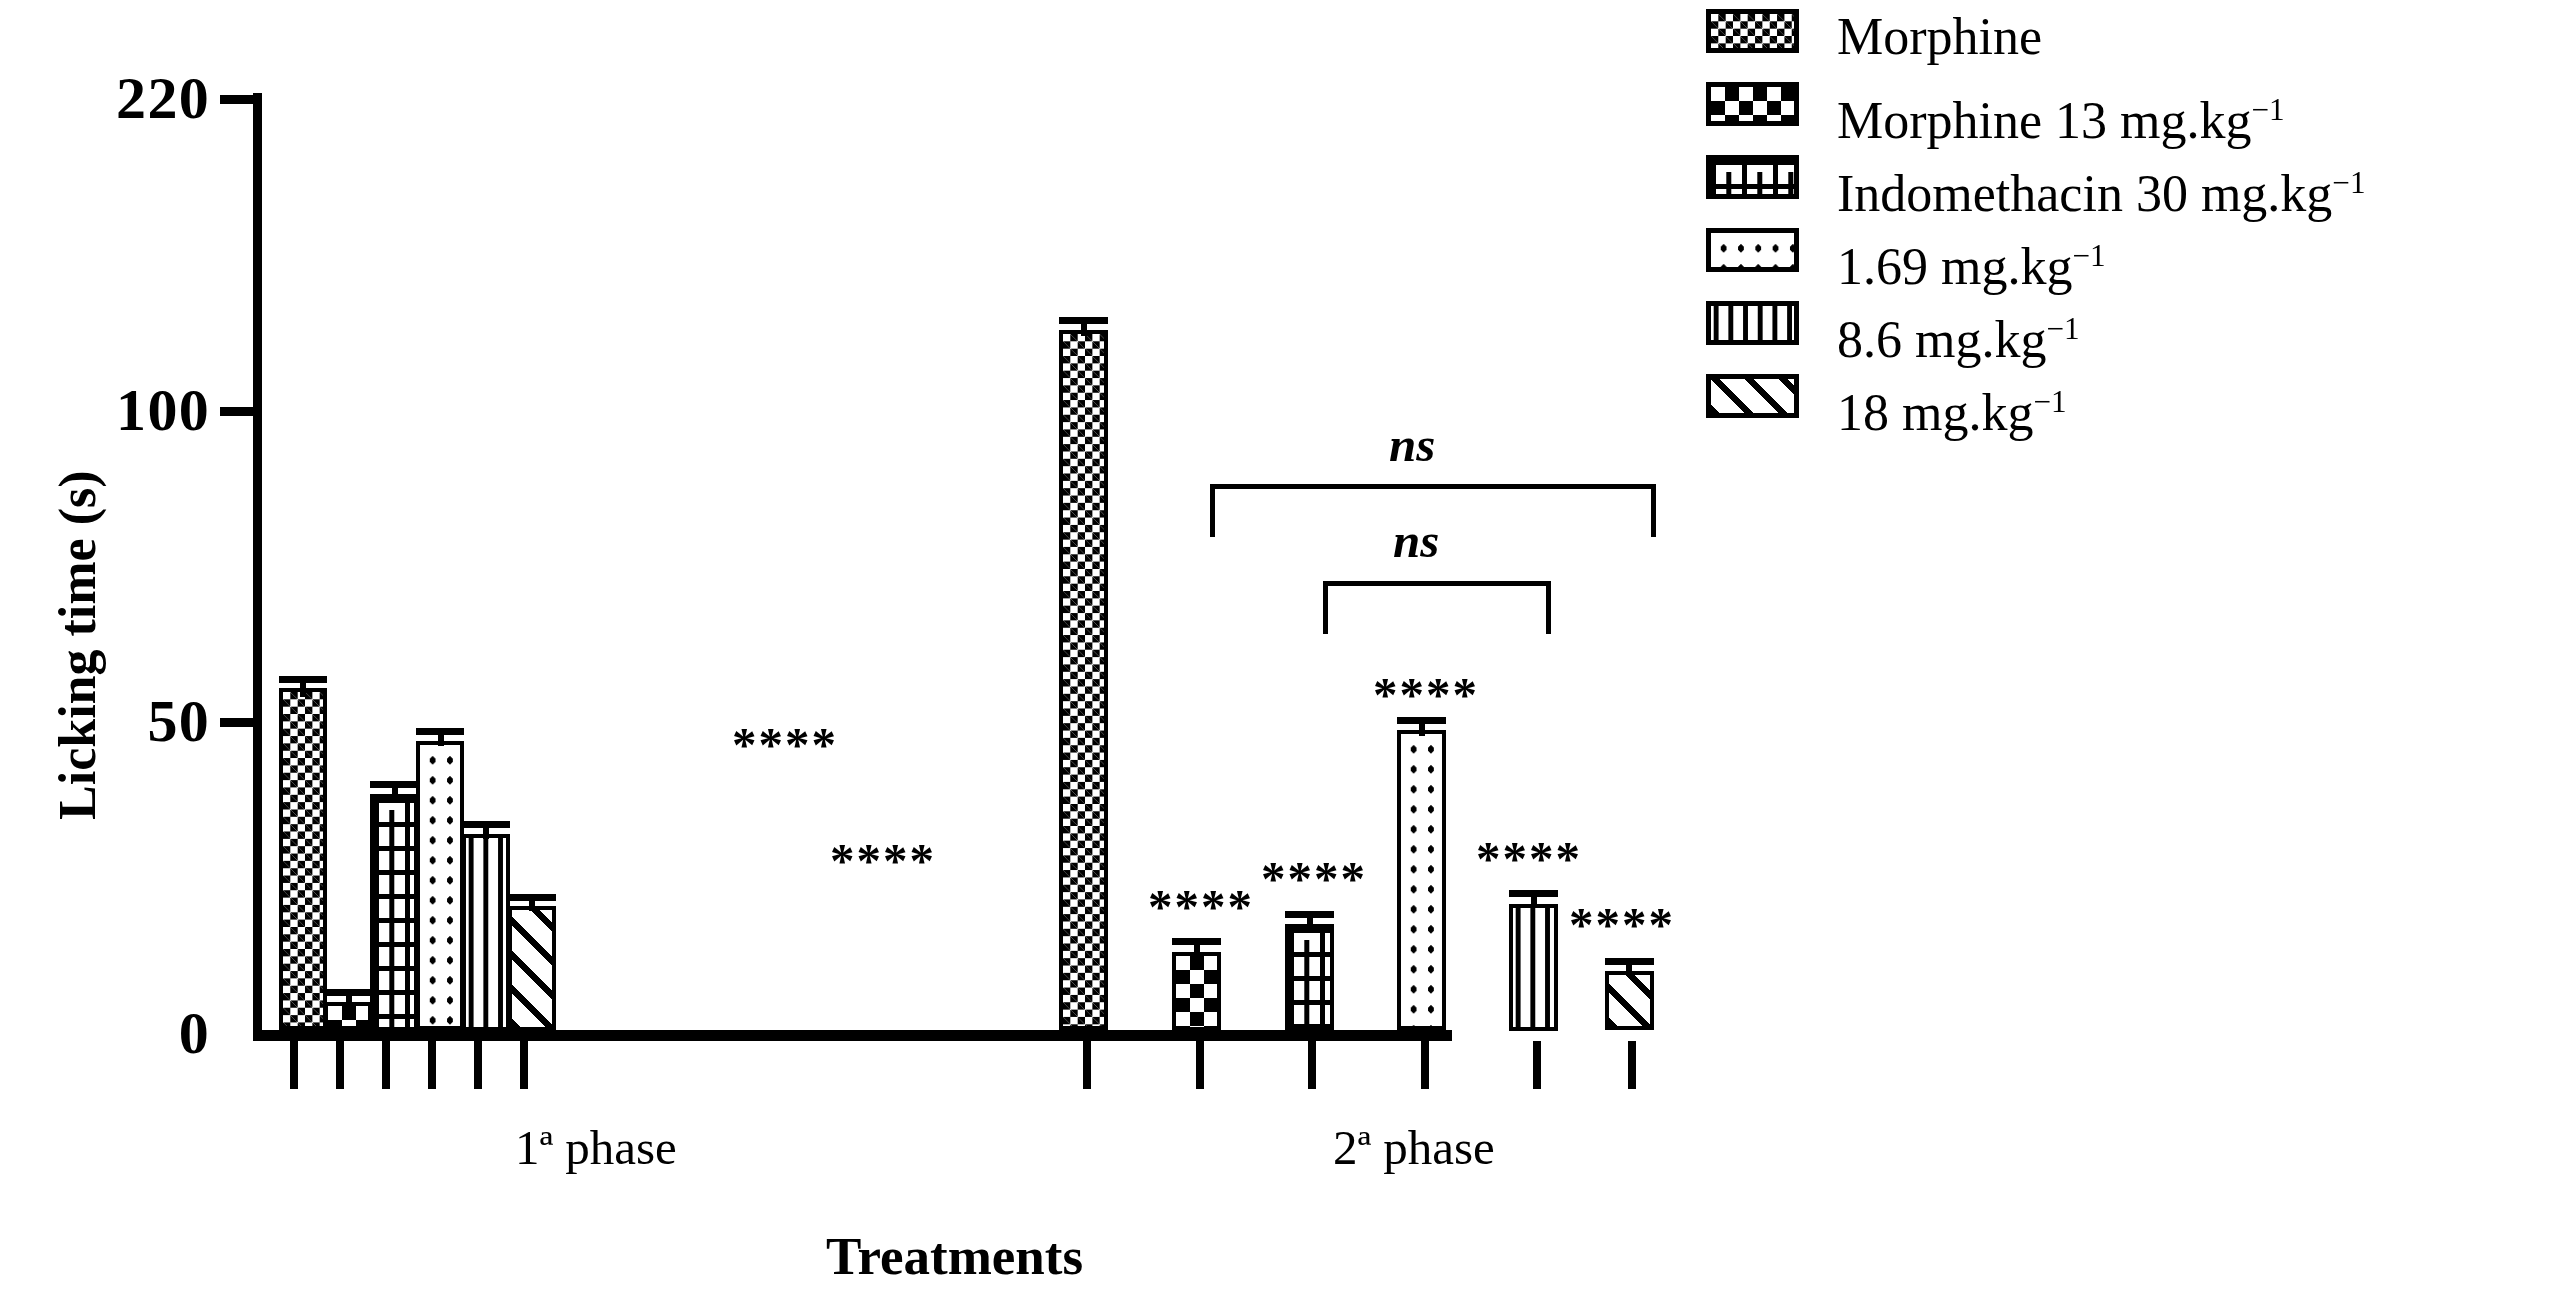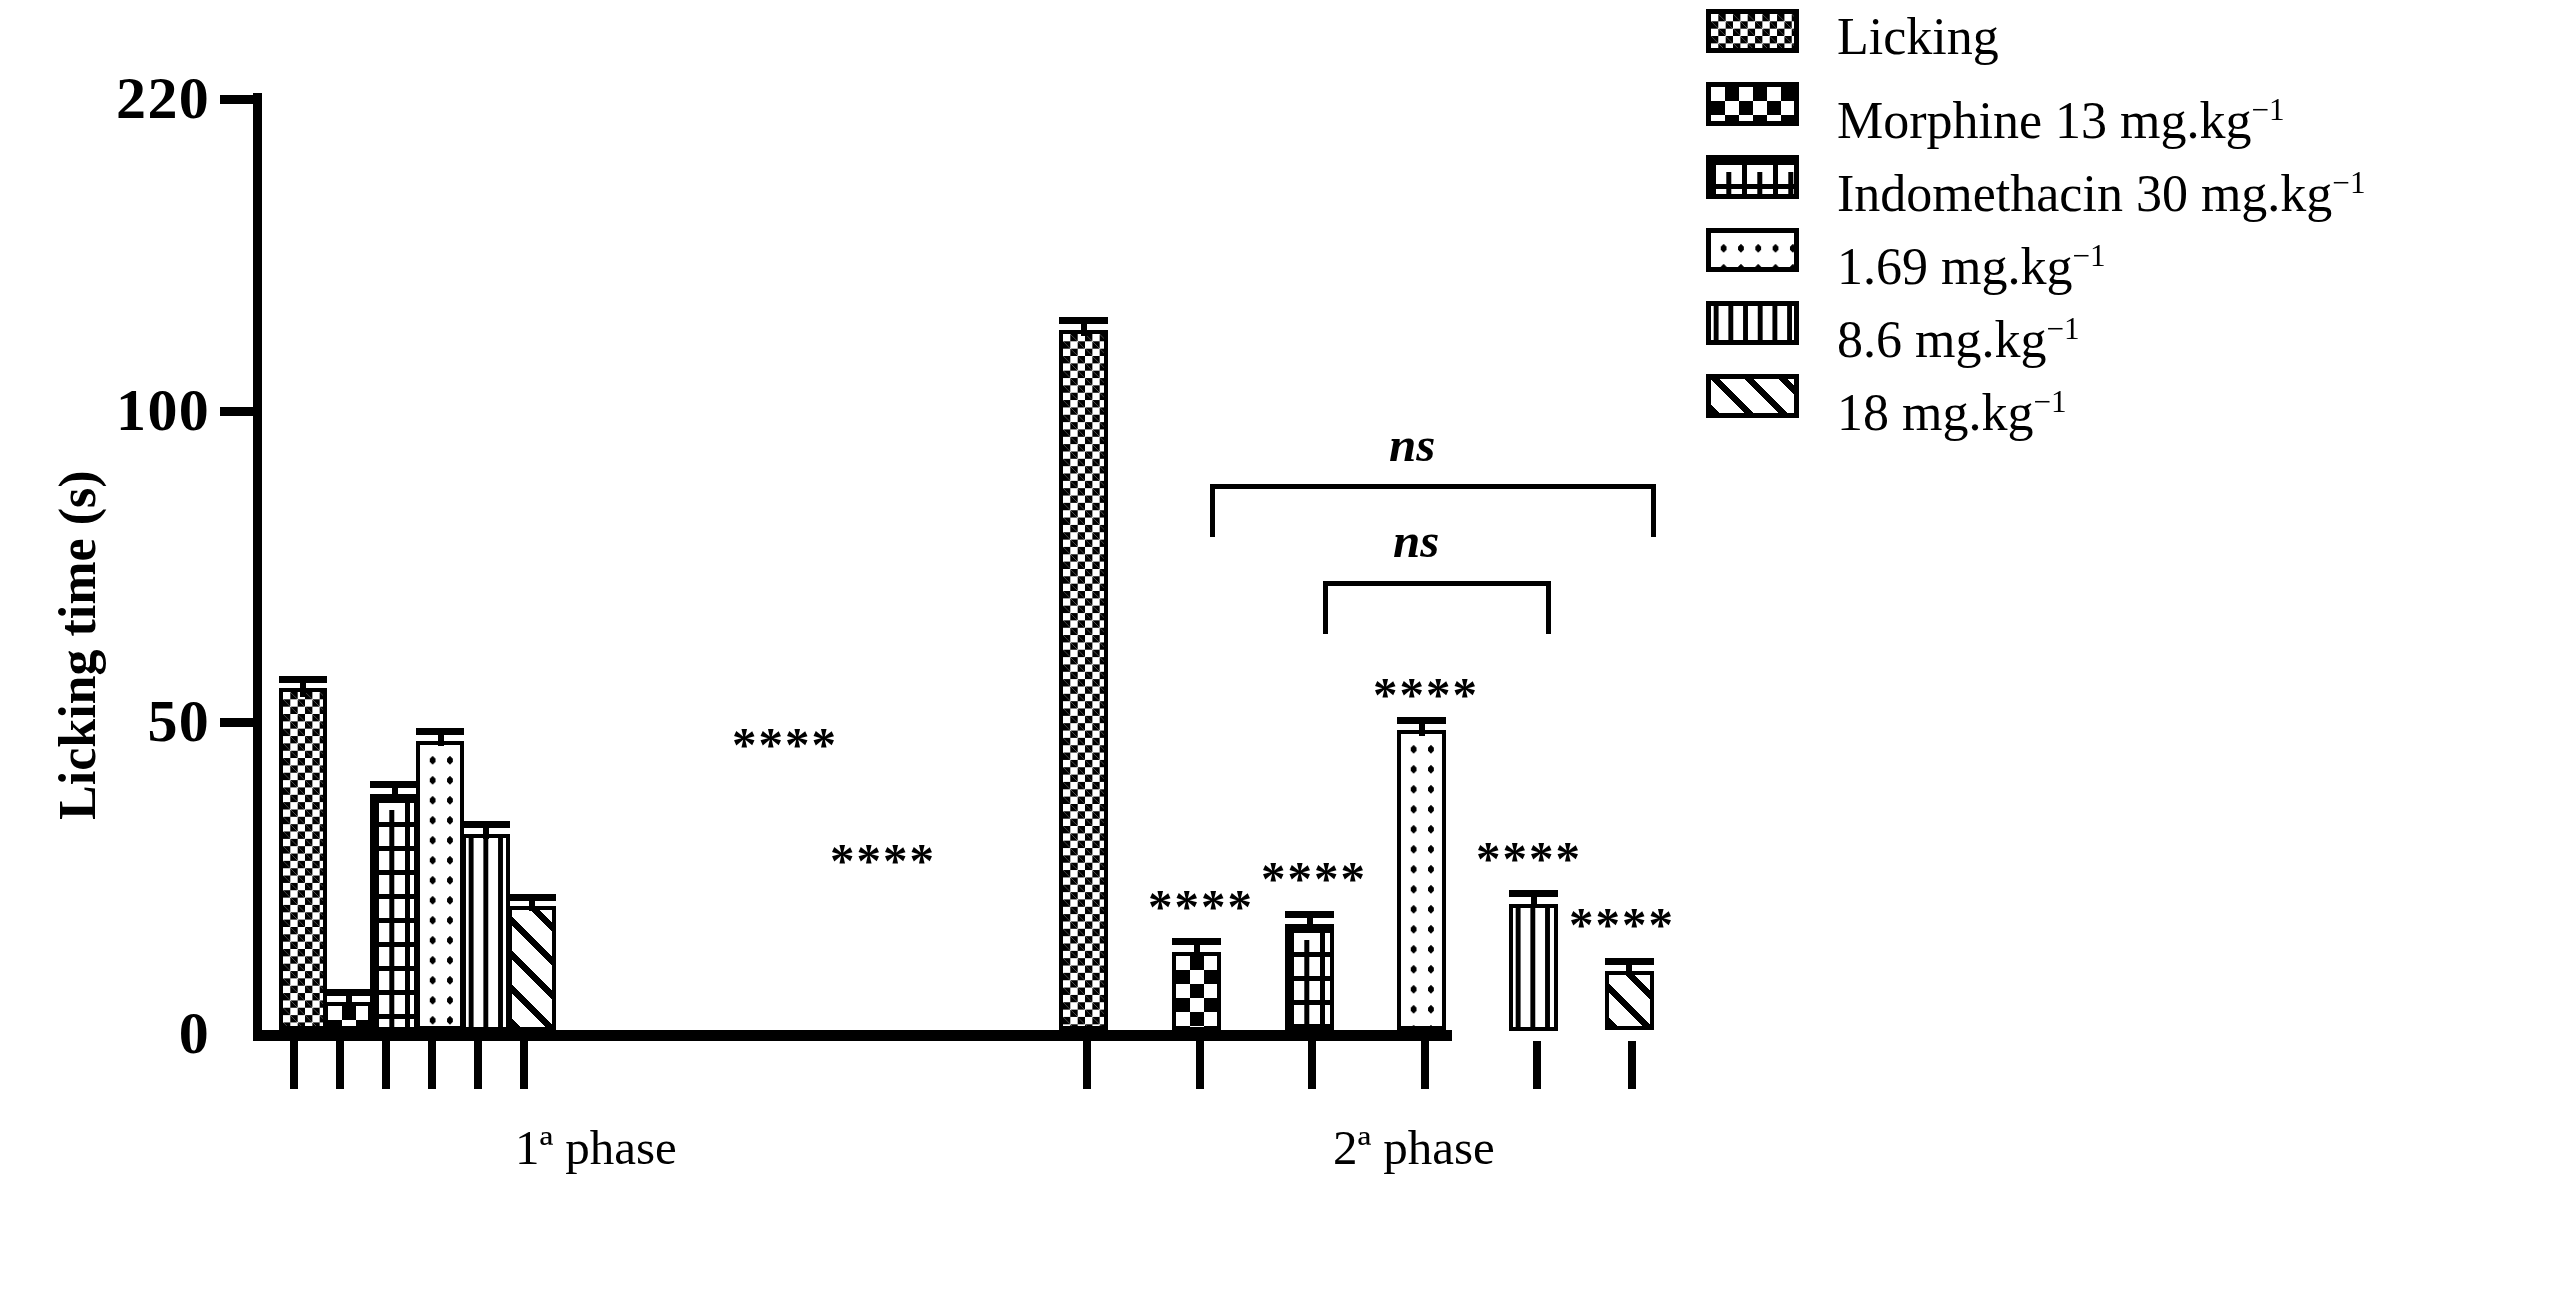--- a/index.html
+++ b/index.html
@@ -101,20 +101,21 @@
   <div class="xtick" style="left:1533px;top:1041px;height:48px;"></div>
   <div class="xtick" style="left:1628px;top:1041px;height:48px;"></div>
 
   <div class="grouplabel" style="left:515px;top:1119px;">
     <span>1ª</span><span> phase</span>
   </div>
   <div class="grouplabel" style="left:1333px;top:1119px;">
     <span>2ª</span><span> phase</span>
   </div>
 
+  <div id="xlabel" style="left:826px;top:1226px;">Treatments</div>
 
   <div class="bar pat-checker-lg" style="left:279px;top:688px;width:48px;height:342px;"></div>
   <div class="errbar-v" style="left:300px;top:678px;height:18.7px;"></div>
   <div class="errbar-cap" style="left:279px;top:676px;width:48px;"></div>
 
   <div class="bar pat-checker-sm" style="left:324px;top:1002px;width:48px;height:28px;"></div>
   <div class="errbar-v" style="left:346px;top:991px;height:14.7px;"></div>
   <div class="errbar-cap" style="left:324px;top:989px;width:48px;"></div>
   <div class="sig" style="left:374px;top:886px;">****</div>
 
@@ -172,21 +173,21 @@
 
   <div class="brk-h" style="left:1323px;top:581px;width:228px;"></div>
   <div class="brk-v" style="left:1323px;top:581px;height:53px;"></div>
   <div class="brk-v" style="left:1546px;top:581px;height:53px;"></div>
   <div class="nslab" style="left:1393px;top:512px;">ns</div>
 
   <div id="legend">
 
     <div class="lgrow">
       <span class="lgswatch pat-checker-lg"></span>
-      <span class="lglabel"><span>Licking</span></span>
+      <span class="lglabel"><span>Morphine</span></span>
     </div>
 
     <div class="lgrow">
       <span class="lgswatch pat-checker-sm"></span>
       <span class="lglabel"><span>Morphine 13 mg.kg</span><sup>−1</sup></span>
     </div>
 
     <div class="lgrow">
       <span class="lgswatch pat-brick"></span>
       <span class="lglabel"><span>Indomethacin 30 mg.kg</span><sup>−1</sup></span>

